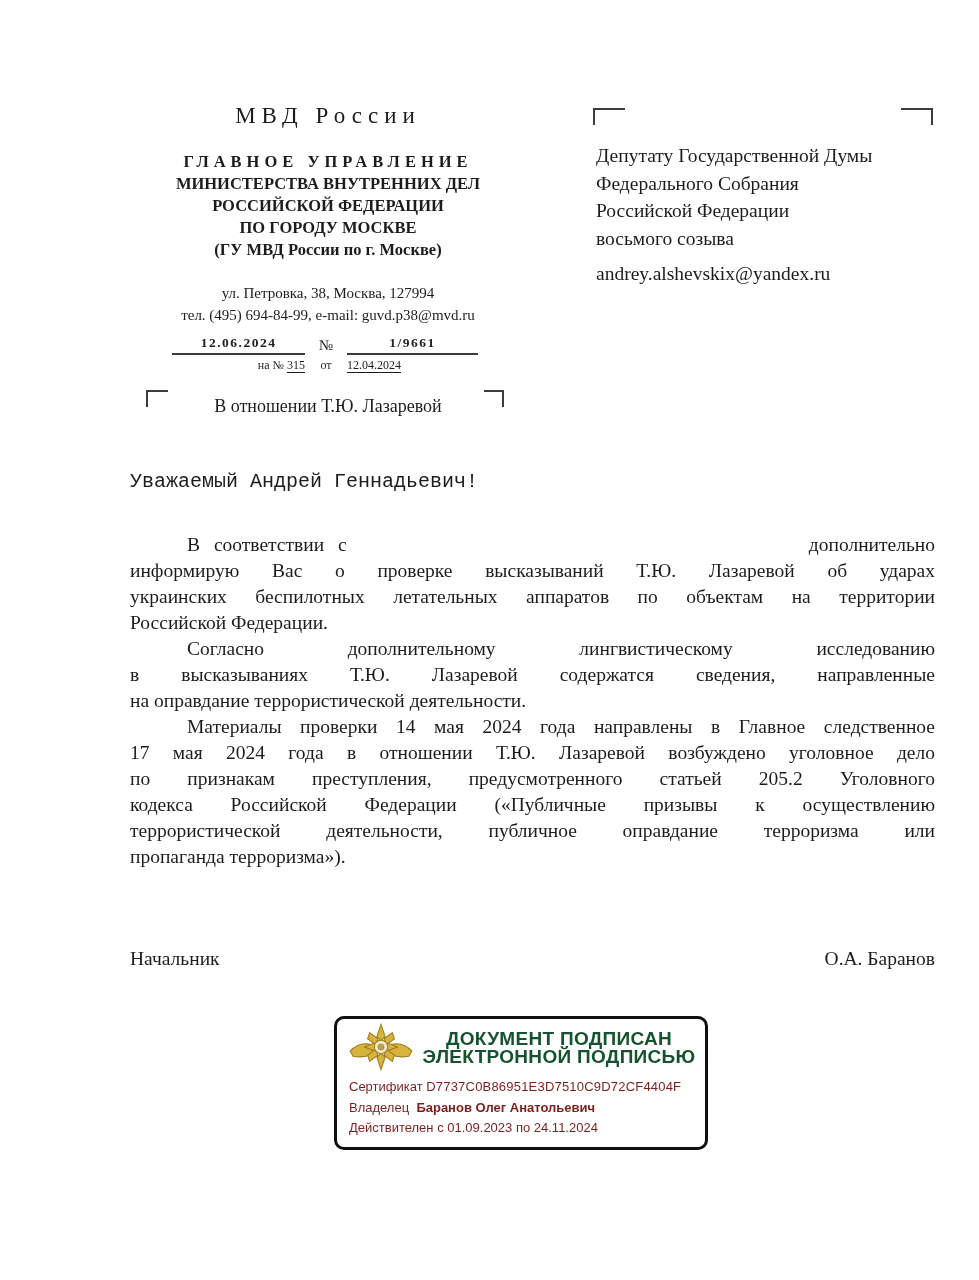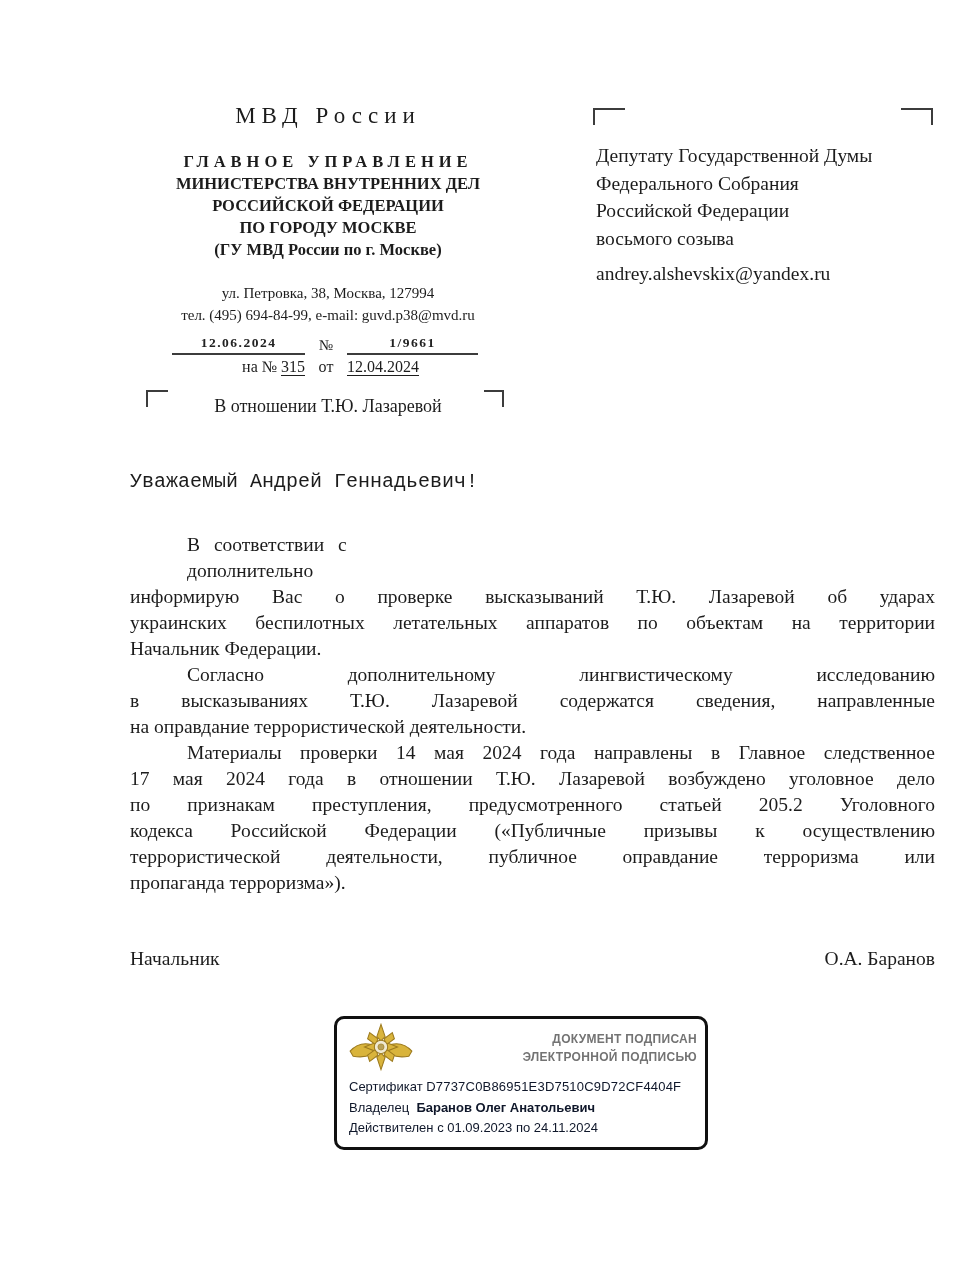--- a/index.html
+++ b/index.html
@@ -18,21 +18,21 @@
   .addr { font-size:15px; line-height:22px; }
 
   .reg-block { margin-top:9px; margin-left:54px; width:306px; font-size:15px; }
   .reg-row1 { display:flex; align-items:flex-end; }
   .reg-cell { border-bottom:2px solid #3c3c3c; text-align:center;
               font-weight:bold; font-size:13.5px; letter-spacing:1.5px; color:#222;
               padding-bottom:2px; }
   .reg-c1 { width:133px; }
   .reg-mid { width:42px; text-align:center; font-size:15px; padding-bottom:1px; }
   .reg-c2 { width:131px; }
-  .reg-row2 { display:flex; margin-top:3px; font-size:16px; }
+  .reg-row2 { display:flex; margin-top:3px; font-size:12px; }
   .r2c1 { width:133px; text-align:right; }
   .r2mid { width:42px; text-align:center; }
   .r2c2 { width:131px; text-align:left; }
   .u { text-decoration:underline; text-underline-offset:3px; }
 
   
   .cmark { position:absolute; border-color:#3c3c3c; }
   .cm-tl { border-top:2px solid #3c3c3c; border-left:2px solid #3c3c3c; }
   .cm-tr { border-top:2px solid #3c3c3c; border-right:2px solid #3c3c3c; }
 
@@ -47,36 +47,36 @@
              text-align:center; font-size:18px; }
 
   
   .salutation { position:absolute; left:130px; top:470px; width:805px;
                 text-align:left; font-size:20px;font-family:Liberation Mono, monospace; }
   .body { position:absolute; left:130px; top:532px; width:805px;
           font-size:19.5px; }
   .body .line { line-height:26px; }
   .jline { text-align:justify; text-align-last:justify; }
   .ind { text-indent:57px; }
-  .flexline { display:flex; justify-content:space-between; padding-left:57px;flex-direction:column; }
+  .flexline { display:flex; justify-content:space-between; padding-left:57px; }
   .ws { word-spacing:9px; }
 
   
   .signer { position:absolute; left:130px; top:948px; width:805px;
             display:flex; justify-content:space-between; font-size:19.5px; }
 
   
   .stamp { position:absolute; left:334px; top:1016px; width:368px;
            border:3px solid #101010; border-radius:10px;
            font-family:"Liberation Sans", sans-serif; background:#fff; }
   .stamp-head { display:flex; align-items:center; padding:4px 8px 0 10px; }
   .stamp-emblem { flex:0 0 auto; margin-right:6px; }
-  .stamp-title { flex:1 1 auto; text-align:right; font-weight:bold;
-                 font-size:12px; line-height:18.5px; letter-spacing:0.3px; color:#737373; }
-  .stamp-info { padding:4px 10px 8px 12px; font-size:13px; line-height:20.5px; color:#0f172a; }
+  .stamp-title { flex:1 1 auto; text-align:center; font-weight:bold;
+                 font-size:19px; line-height:18.5px; letter-spacing:0.3px; color:#14532d; }
+  .stamp-info { padding:4px 10px 8px 12px; font-size:13px; line-height:20.5px; color:#7f1d1d; }
   .stamp-info b { font-weight:bold; }
   .certval { letter-spacing:0.2px; }
 </style>
 </head>
 <body>
 
 <div class="page">
 
   <div class="sender">
     <div class="org-top">МВД России</div>
@@ -126,21 +126,21 @@
 
   <div class="body">
     <div class="para">
       <div class="line flexline">
         <span class="ws">В соответствии с</span>
         <span>дополнительно</span>
       </div>
       <div>
           <div class="line jline">информирую Вас о проверке высказываний Т.Ю. Лазаревой об ударах</div>
           <div class="line jline">украинских беспилотных летательных аппаратов по объектам на территории</div>
-          <div class="line">Начальник Федерации.</div>
+          <div class="line">Российской Федерации.</div>
         </div>
     </div>
     <div class="para">
       <div>
           <div class="line jline ind">Согласно дополнительному лингвистическому исследованию</div>
           <div class="line jline">в высказываниях Т.Ю. Лазаревой содержатся сведения, направленные</div>
           <div class="line">на оправдание террористической деятельности.</div>
         </div>
     </div>
     <div class="para">

